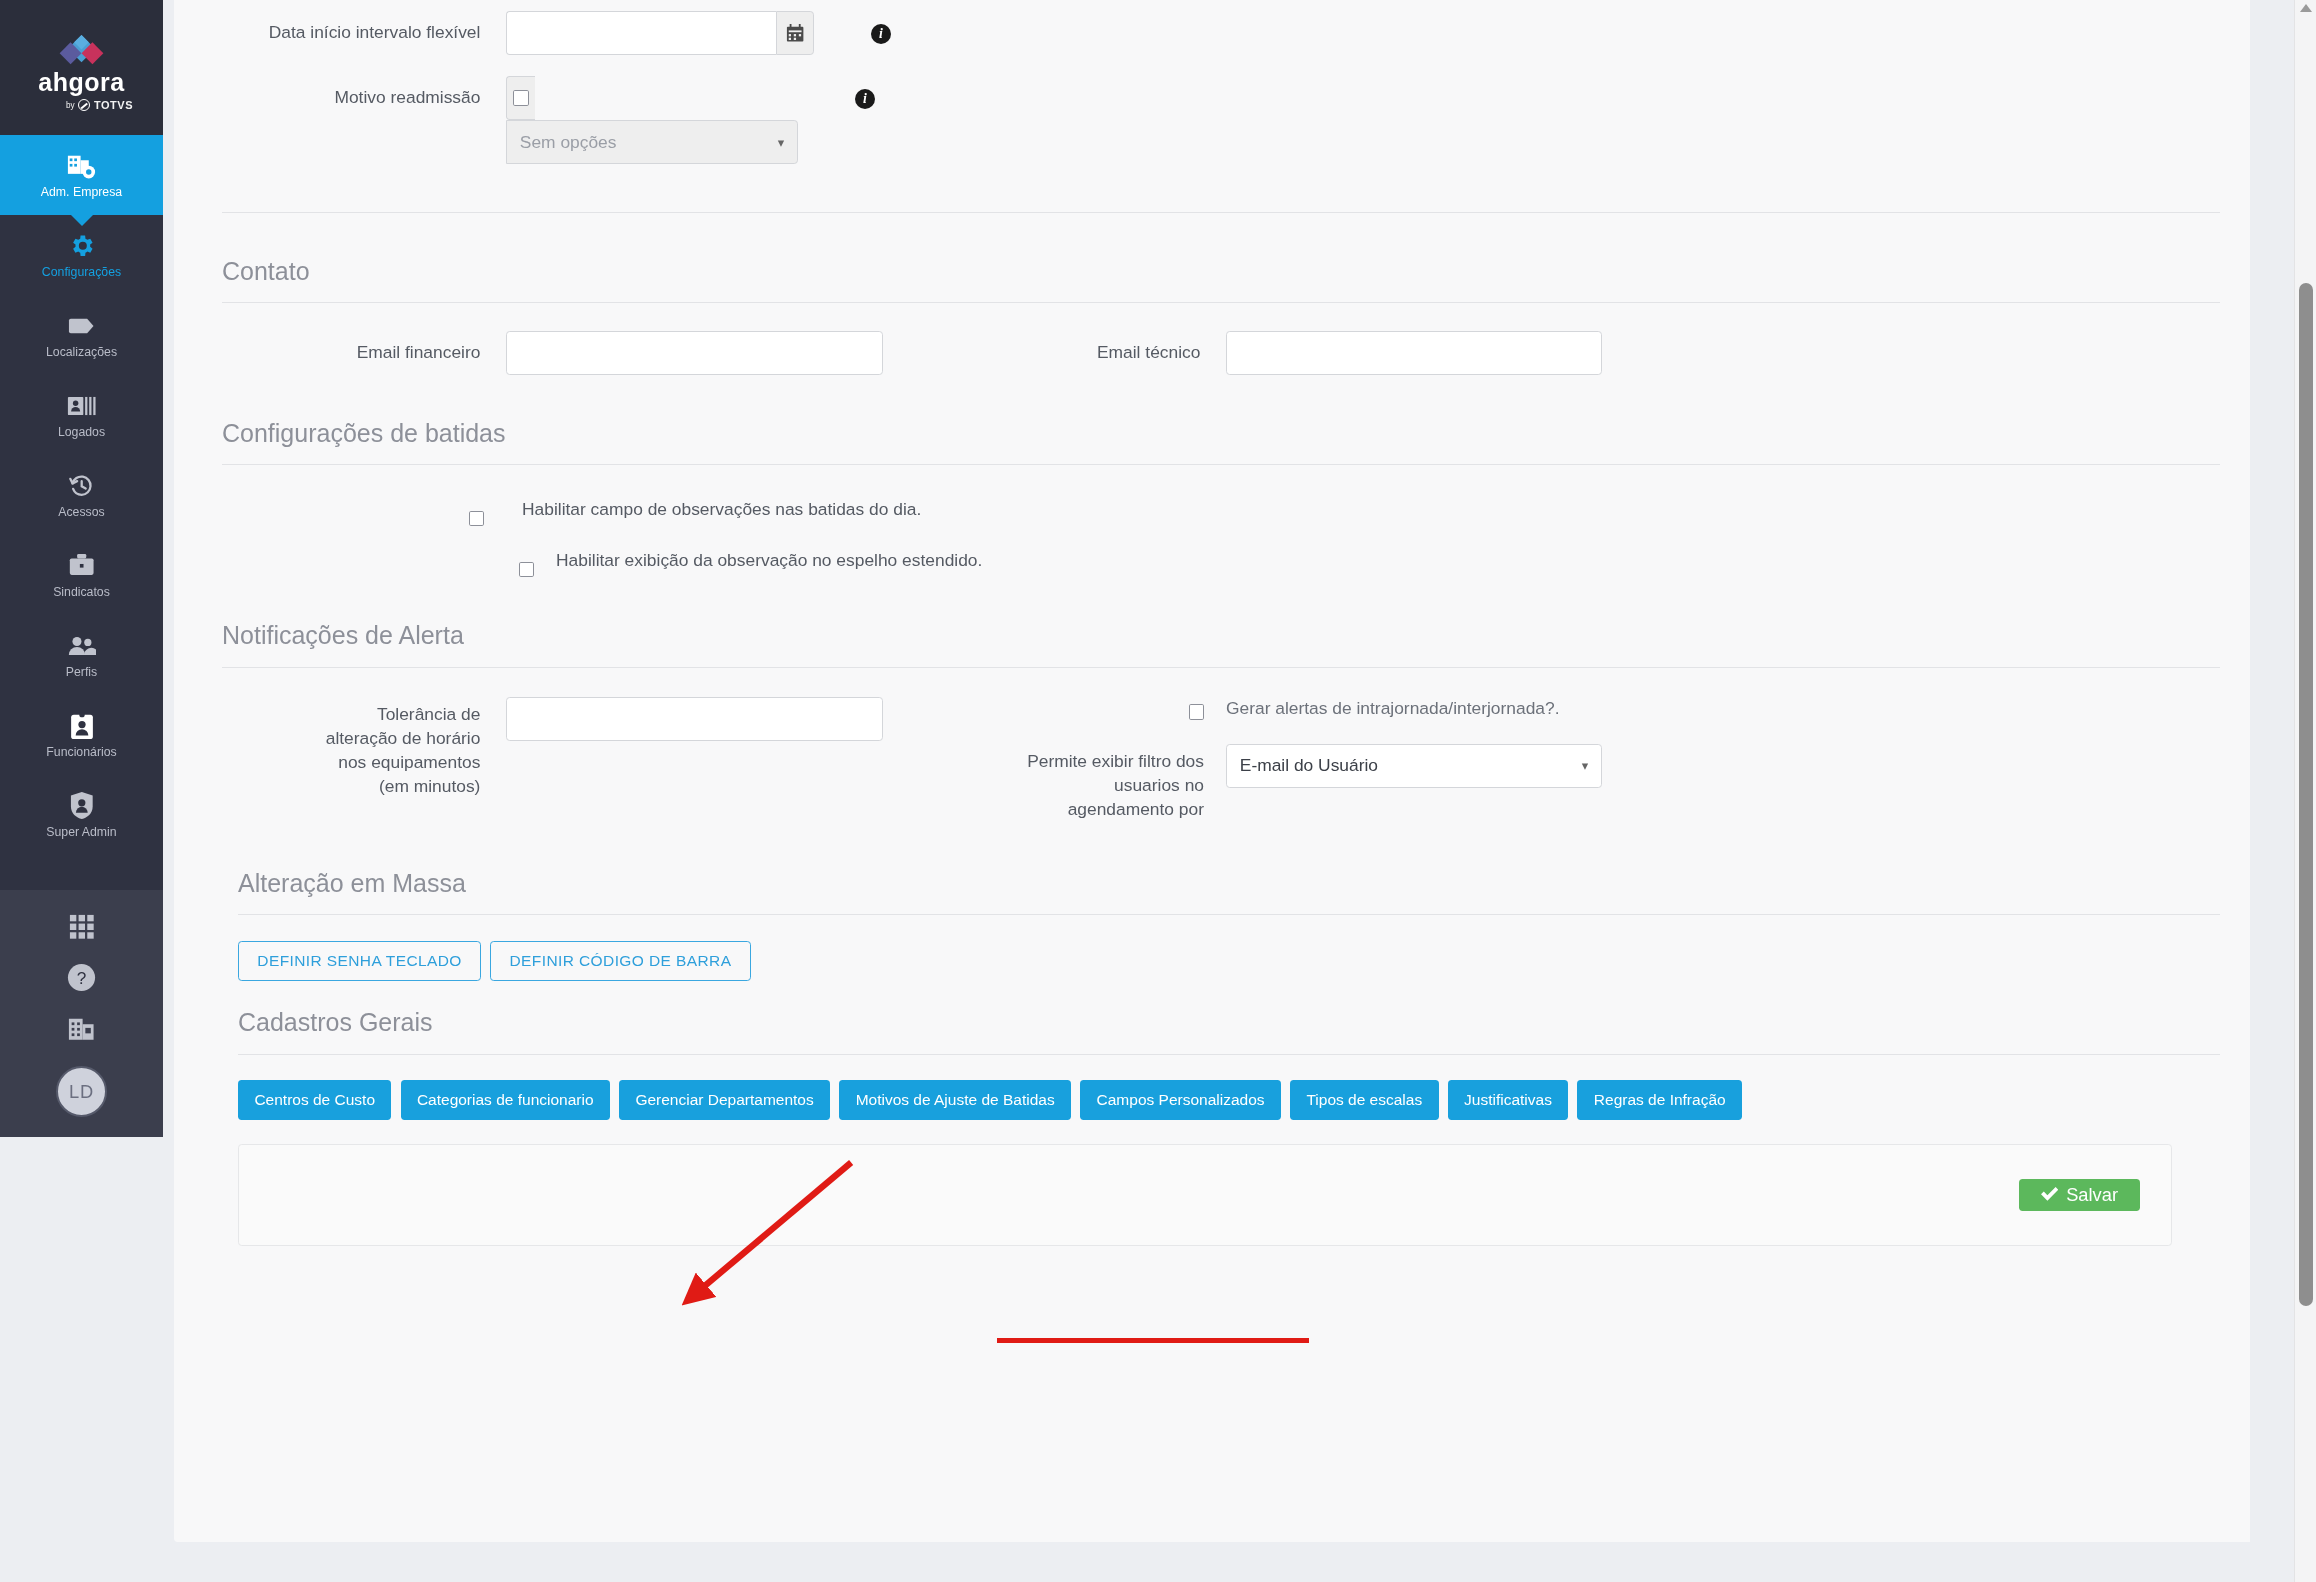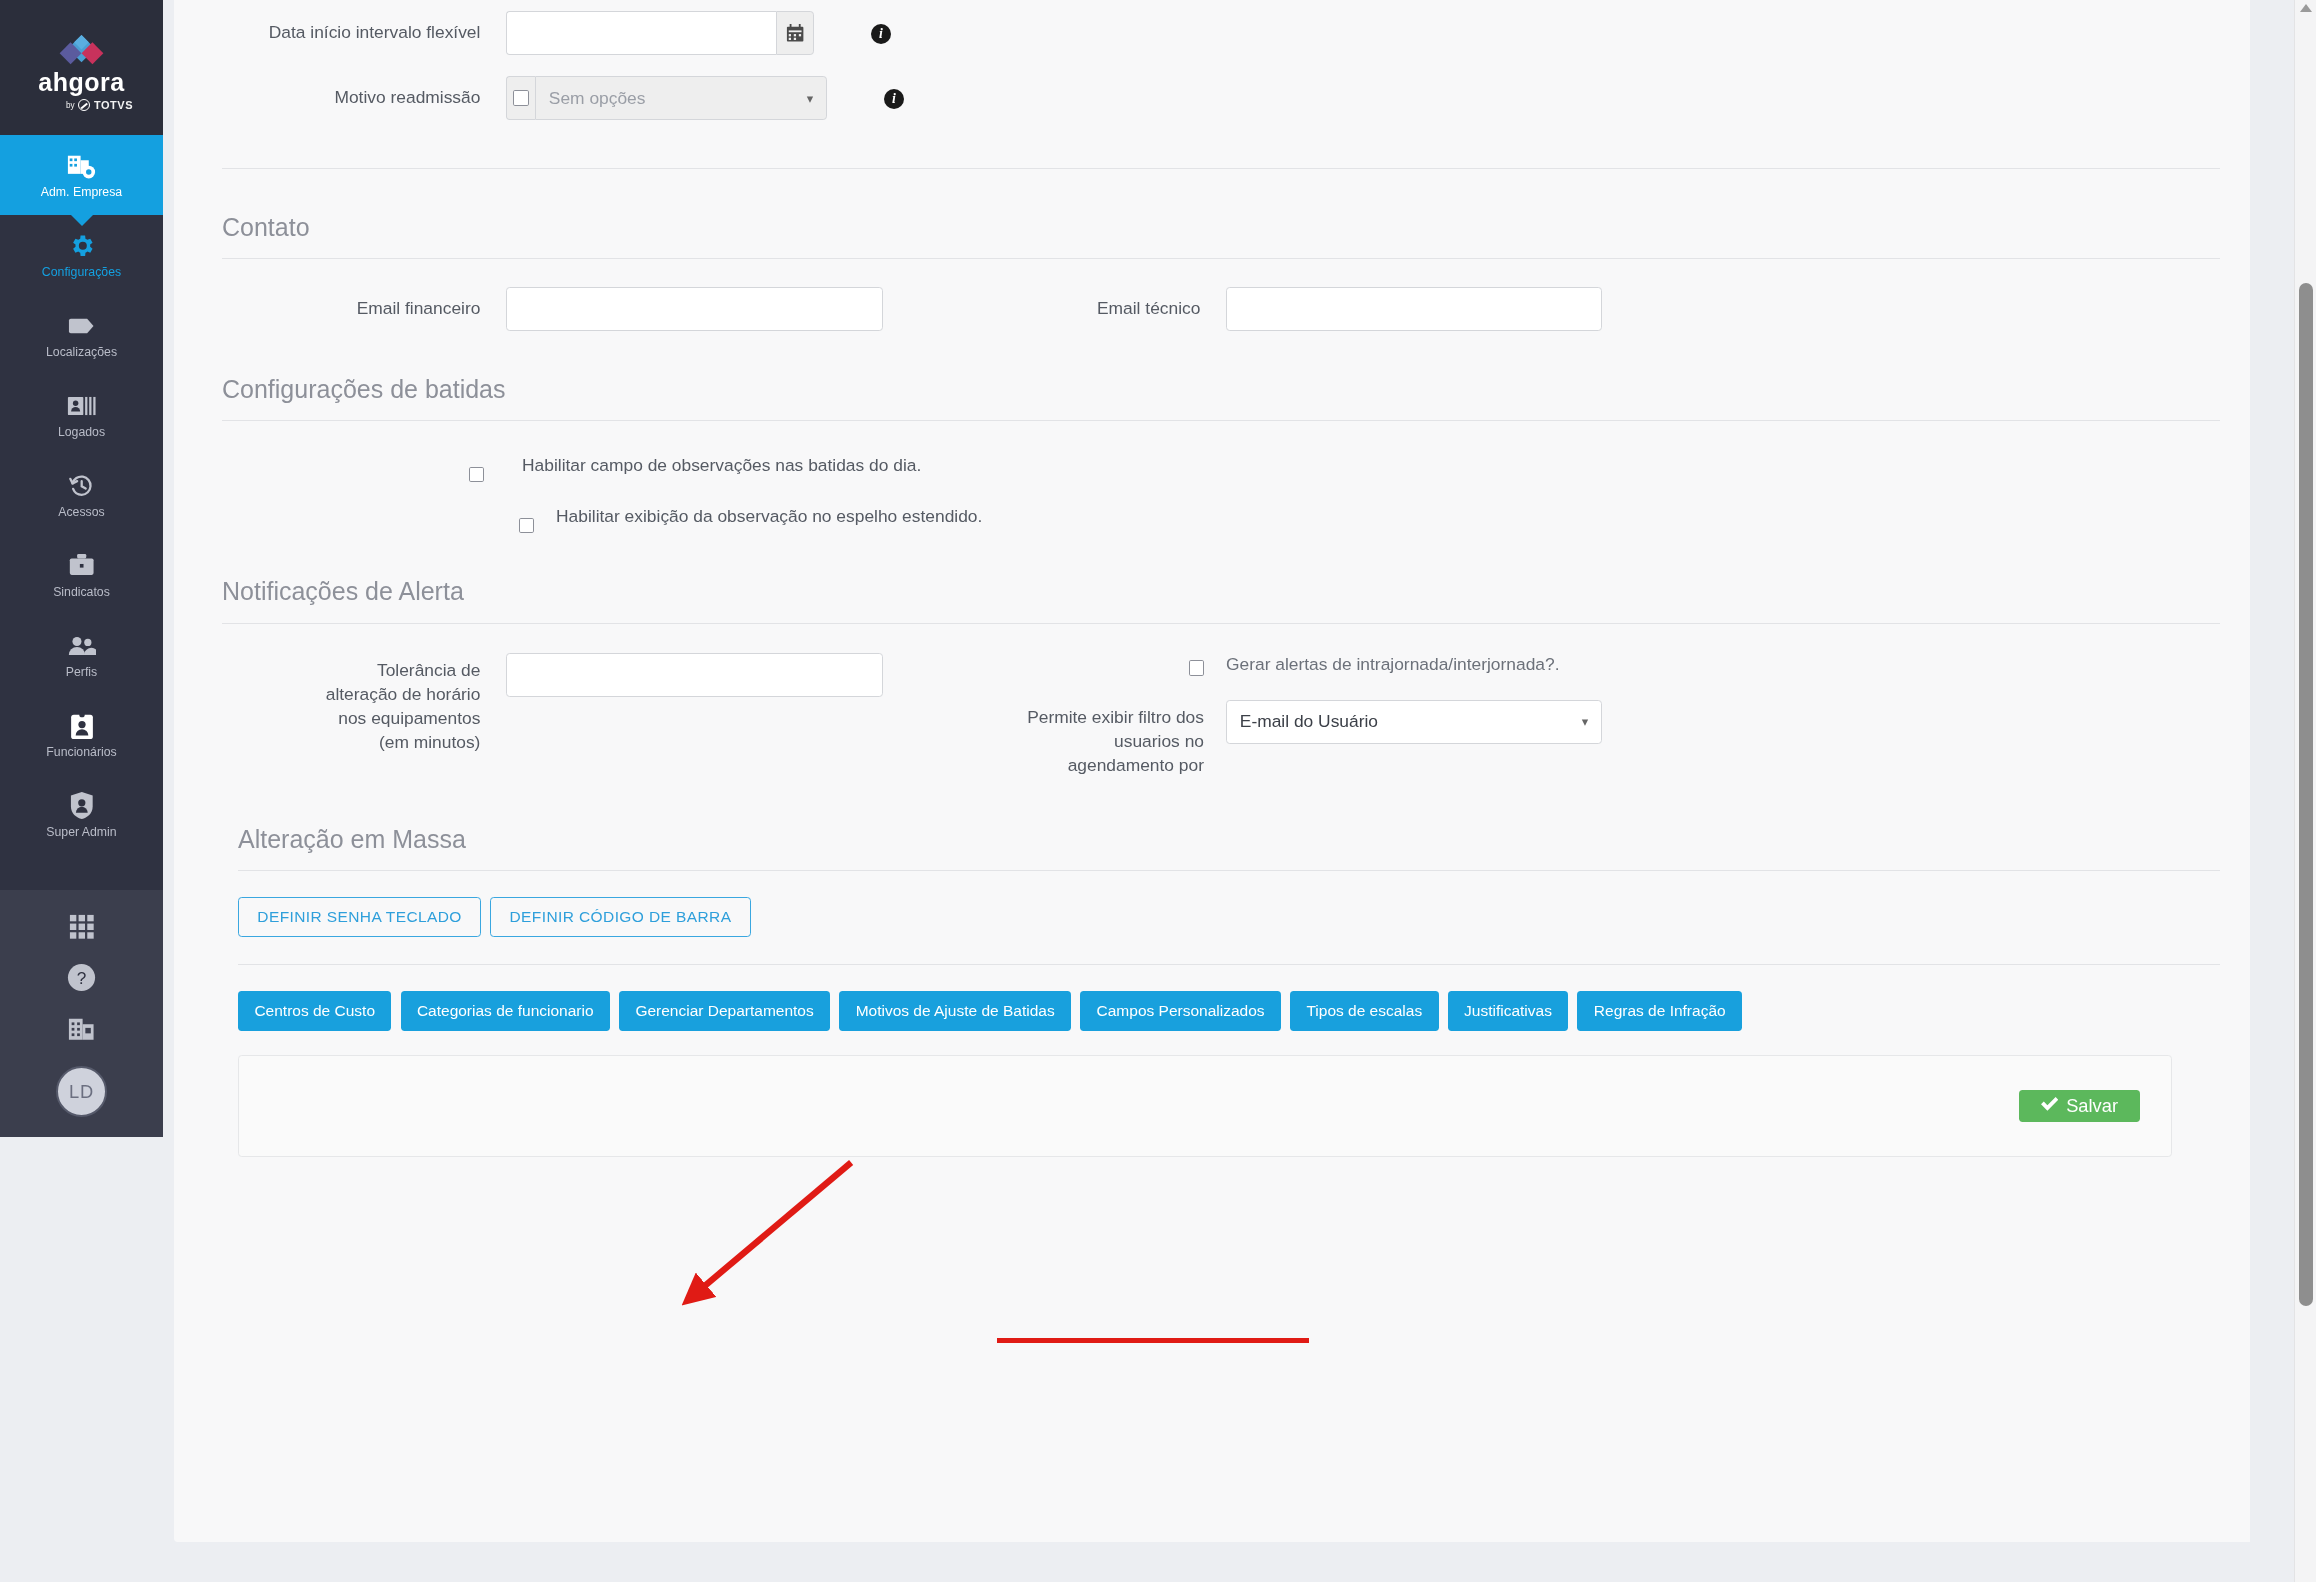--- a/index.html
+++ b/index.html
@@ -402,21 +402,21 @@
               </svg>
             </div>
           </div>
           <div style="margin-left:57px;padding-top:12.8px;">
             <div class="infoicon">i</div>
           </div>
         </div>
 
         <div class="form-row" style="margin-top:21px;">
           <div class="flabel">Motivo readmissão</div>
-          <div class="fctl" style="display:flex;">
+          <div class="fctl" style="display:flex;flex-direction:column;">
             <div style="width:29px;height:44px;border:0.9px solid #d4d6da;border-right:none;border-radius:3.7px 0 0 3.7px;background:#eeeeee;display:flex;align-items:center;justify-content:center;">
               <span class="cbx"></span>
             </div>
             <div class="selectbox" style="width:292px;border-radius:0 3.7px 3.7px 0;">
               <span>Sem opções</span>
               <span class="chev">▾</span>
             </div>
           </div>
           <div style="margin-left:57px;padding-top:12.8px;">
             <div class="infoicon">i</div>
@@ -498,20 +498,21 @@
         <div style="margin:48px 0 0 64px;">
           <div class="sec-title">Alteração em Massa</div>
           <div class="sec-rule"></div>
           <div style="padding-top:25.6px;display:flex;gap:9.1px;">
             <button class="btn-outline">DEFINIR SENHA TECLADO</button>
             <button class="btn-outline">DEFINIR CÓDIGO DE BARRA</button>
           </div>
         </div>
 
         <div style="margin:27.4px 0 0 64px;position:relative;">
+          <div class="sec-title">Cadastros Gerais</div>
           <div class="sec-rule"></div>
           <div style="padding-top:25.6px;display:flex;gap:9.1px;position:relative;">
             <button class="btn-blue">Centros de Custo</button>
             <button class="btn-blue">Categorias de funcionario</button>
             <button class="btn-blue">Gerenciar Departamentos</button>
             <button class="btn-blue">Motivos de Ajuste de Batidas</button>
             <button class="btn-blue">Campos Personalizados</button>
             <button class="btn-blue">Tipos de escalas</button>
             <button class="btn-blue">Justificativas</button>
             <button class="btn-blue">Regras de Infração</button>

